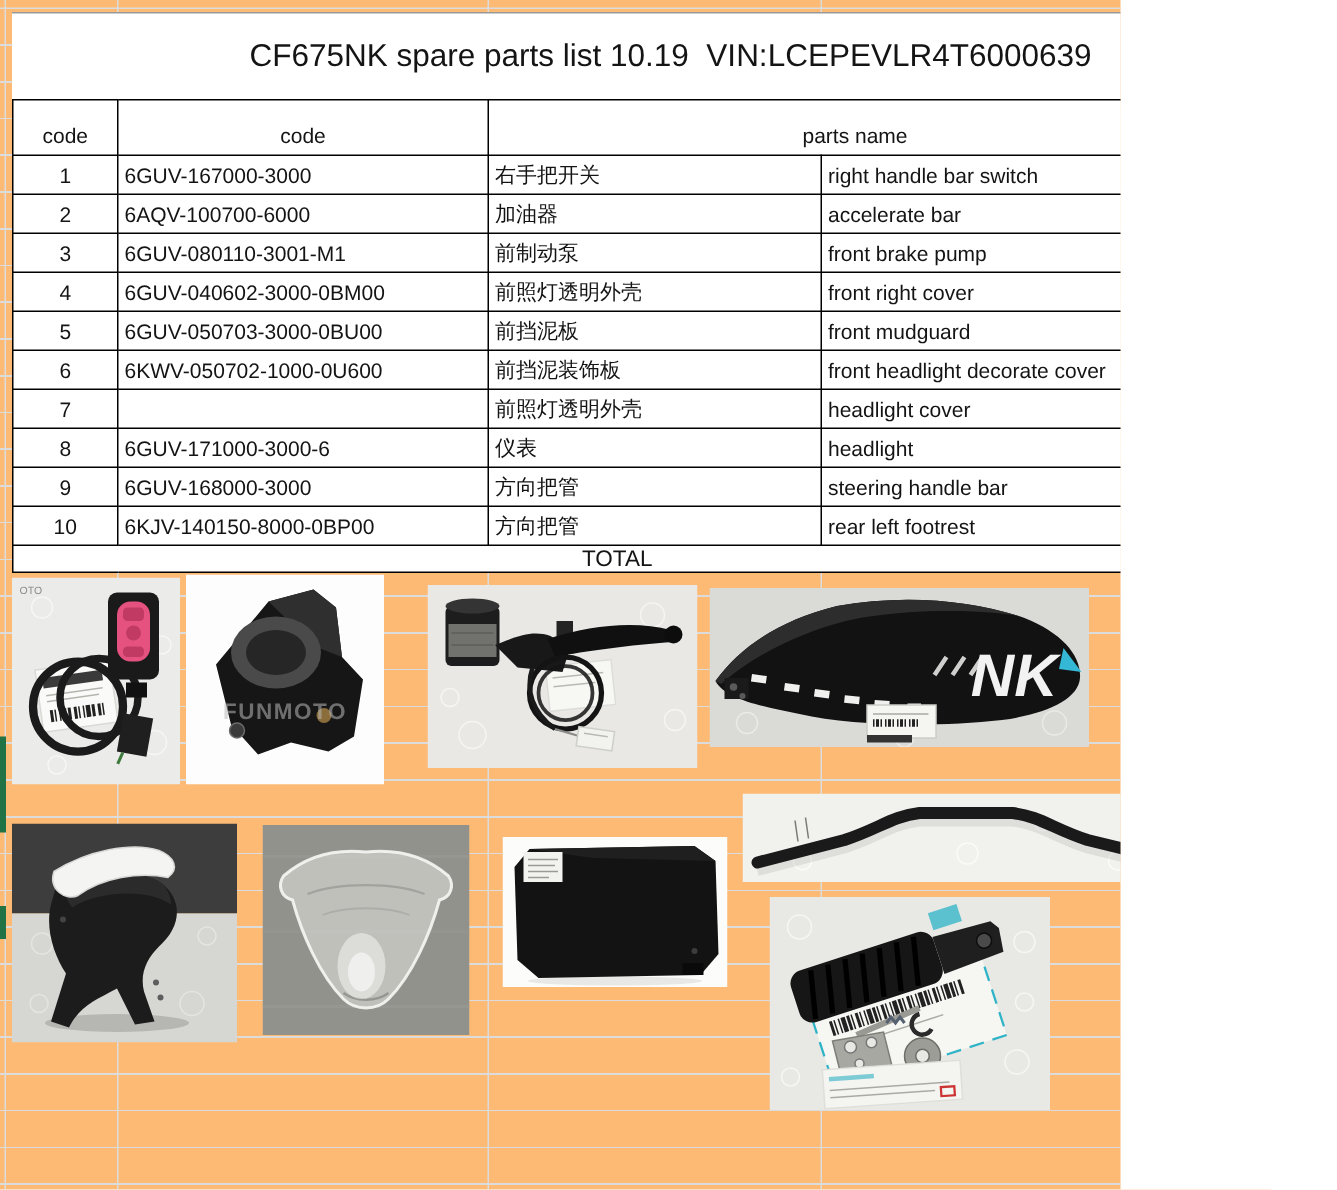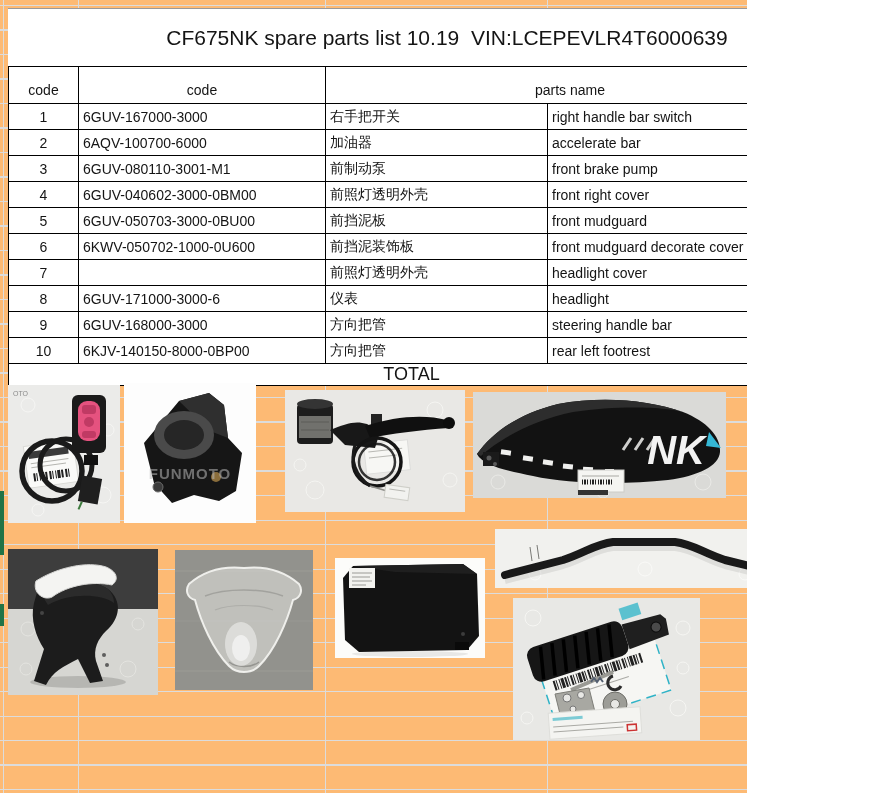--- a/index.html
+++ b/index.html
@@ -33,21 +33,21 @@
   }
   tr.hdr { height:37px; }
   tr.hdr th { vertical-align:bottom; padding-bottom:5px; text-align:center; }
   tr.datarow { height:26px; }
   td.c-no { text-align:center; font-size:13px; }
   td.c-code { font-size:13.5px; }
   td.c-cn { font-size:14px; }
   td.c-en { font-size:14px; }
   td.c-qty { text-align:center; font-size:13.5px; }
   tr.totalrow { height:15px; }
-  tr.totalrow td { font-size:18px; }
+  tr.totalrow td { font-size:15px; }
   td.total-cell { text-align:center; padding-left:140px; }
 
   
   .photo { position:absolute; }
   .photo svg { display:block; }
   .p1{left:8px;   top:385px;}
   .p2{left:124px; top:383px;}
   .p3{left:285px; top:390px;}
   .p4{left:473px; top:392px;}
   .p5{left:8px;   top:549px;}
@@ -127,21 +127,21 @@
       <td class="c-code">6GUV-050703-3000-0BU00</td>
       <td class="c-cn">前挡泥板</td>
       <td class="c-en">front mudguard</td>
       <td class="c-qty">1</td>
     </tr>
 
     <tr class="datarow">
       <td class="c-no">6</td>
       <td class="c-code">6KWV-050702-1000-0U600</td>
       <td class="c-cn">前挡泥装饰板</td>
-      <td class="c-en">front mudguard decorate cover</td>
+      <td class="c-en">front headlight decorate cover</td>
       <td class="c-qty">1</td>
     </tr>
 
     <tr class="datarow">
       <td class="c-no">7</td>
       <td class="c-code"></td>
       <td class="c-cn">前照灯透明外壳</td>
       <td class="c-en">headlight cover</td>
       <td class="c-qty">1</td>
     </tr>

